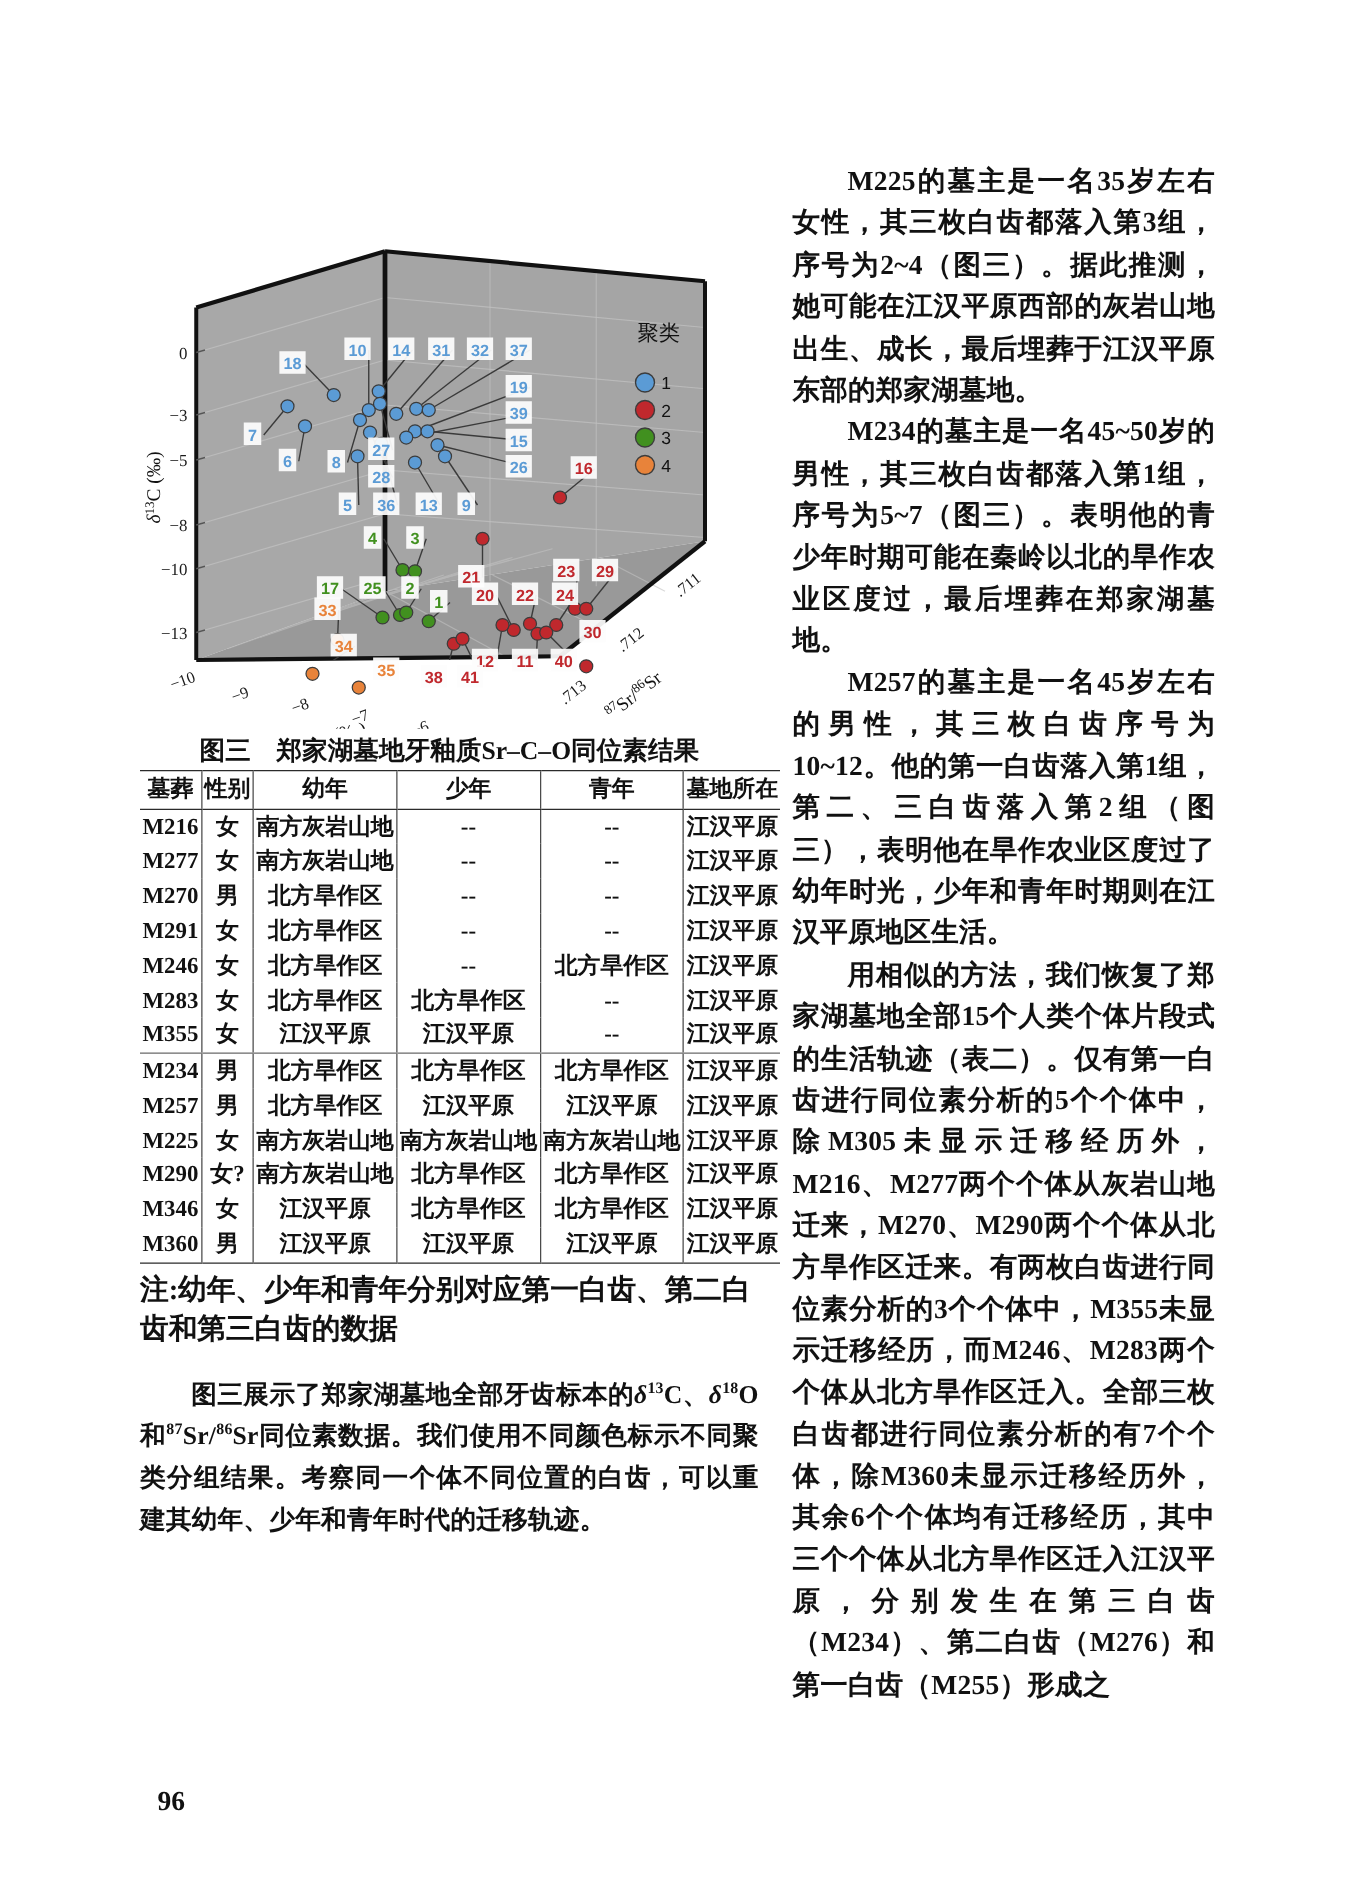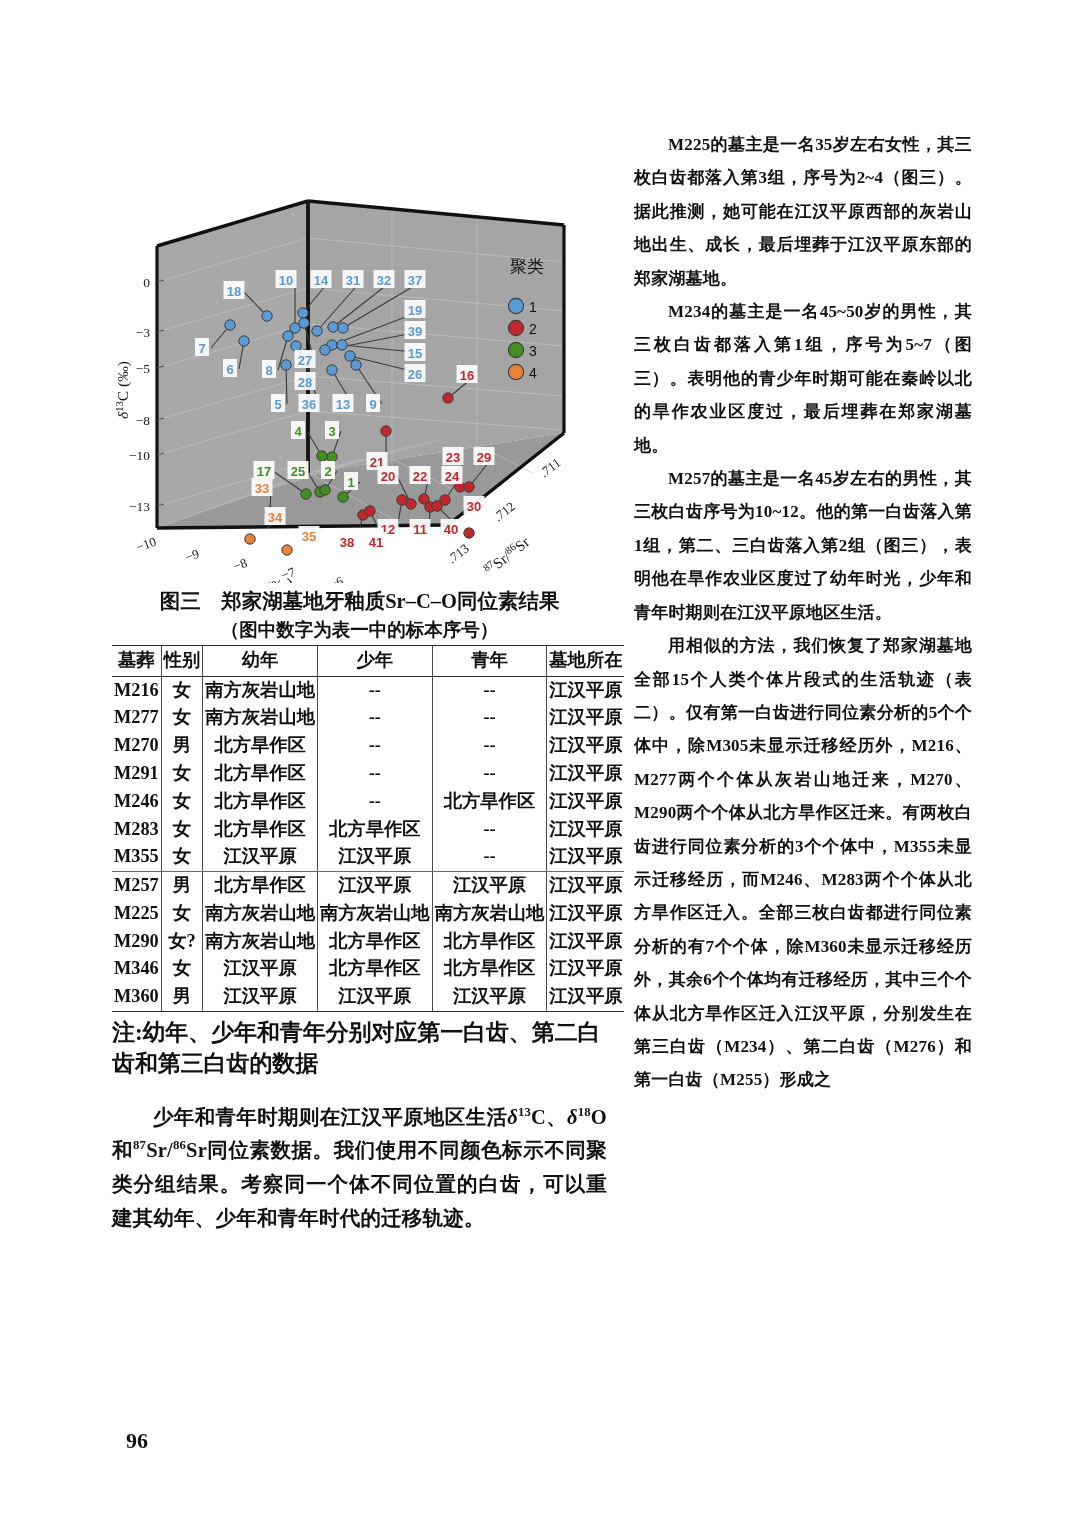--- a/index.html
+++ b/index.html
@@ -24,21 +24,21 @@
     font-size: 20.5px;
     line-height: 33.6px;
     text-align: justify;
     text-justify: inter-ideograph;
     text-indent: 2em;
     margin: 0;
     letter-spacing: 0.2px;
     font-weight: 600;
   }
   .para + .para { margin-top: 0px; }
-  .col-right .para { font-size: 17px; line-height: 33.4px; }
+  .col-right .para { font-size: 22px; line-height: 33.4px; }
 
   sup { font-size: 0.62em; vertical-align: super; line-height: 0; }
 
   
   .figure-wrap { position: relative; width: 495px; height: 455px; }
   #plot { display:block; }
 
   .fig-caption {
     text-align: center;
     font-size: 20.5px;
@@ -478,21 +478,20 @@
             <g>
               <rect x="186.5" y="398" width="21" height="18" fill="#fdfdfd" opacity="0.93"></rect>
               <text x="197" y="412.5" text-anchor="middle" font-family="Liberation Sans, sans-serif" font-size="13" fill="#e8833a" font-weight="600">35</text>
             </g>
           </g>
       </svg>
     </div>
 
     <div class="fig-caption">
       <span>图三　郑家湖墓地牙釉质Sr–C–O同位素结果</span>
-      <span class="sub">（图中数字为表一中的标本序号）</span>
     </div>
 
 
     <table class="mig">
       <colgroup>
         <col class="c-tomb">
           <col class="c-sex">
           <col class="c-chi">
         <col class="c-juv">
           <col class="c-you">
@@ -559,20 +558,28 @@
           </tr>
           <tr class="grp-end">
             <td>M355</td>
             <td>女</td>
             <td>江汉平原</td>
             <td>江汉平原</td>
             <td>--</td>
             <td>江汉平原</td>
           </tr>
           <tr>
+            <td>M234</td>
+            <td>男</td>
+            <td>北方旱作区</td>
+            <td>北方旱作区</td>
+            <td>北方旱作区</td>
+            <td>江汉平原</td>
+          </tr>
+          <tr>
             <td>M257</td>
             <td>男</td>
             <td>北方旱作区</td>
             <td>江汉平原</td>
             <td>江汉平原</td>
             <td>江汉平原</td>
           </tr>
           <tr>
             <td>M225</td>
             <td>女</td>
@@ -603,21 +610,21 @@
             <td>江汉平原</td>
             <td>江汉平原</td>
             <td>江汉平原</td>
             <td>江汉平原</td>
           </tr>
         </tbody>
     </table>
 
     <div class="table-note">注:幼年、少年和青年分别对应第一白齿、第二白齿和第三白齿的数据</div>
 
-    <p class="para after-table"><span>少年和青年时期则在江汉平原地区生活</span><span><i>δ</i><sup>13</sup><span>C、</span><i>δ</i><sup>18</sup><span>O和</span><sup>87</sup><span>Sr/</span><sup>86</sup><span>Sr</span></span><span>同位素数据。我们使用不同颜色标示不同聚类分组结果。考察同一个体不同位置的白齿，可以重建其幼年、少年和青年时代的迁移轨迹。</span></p>
+    <p class="para after-table"><span>图三展示了郑家湖墓地全部牙齿标本的</span><span><i>δ</i><sup>13</sup><span>C、</span><i>δ</i><sup>18</sup><span>O和</span><sup>87</sup><span>Sr/</span><sup>86</sup><span>Sr</span></span><span>同位素数据。我们使用不同颜色标示不同聚类分组结果。考察同一个体不同位置的白齿，可以重建其幼年、少年和青年时代的迁移轨迹。</span></p>
   </div>
 
   <div class="col-right" id="right-col">
       <p class="para">M225的墓主是一名35岁左右女性，其三枚白齿都落入第3组，序号为2~4（图三）。据此推测，她可能在江汉平原西部的灰岩山地出生、成长，最后埋葬于江汉平原东部的郑家湖墓地。</p>
       <p class="para">M234的墓主是一名45~50岁的男性，其三枚白齿都落入第1组，序号为5~7（图三）。表明他的青少年时期可能在秦岭以北的旱作农业区度过，最后埋葬在郑家湖墓地。</p>
       <p class="para">M257的墓主是一名45岁左右的男性，其三枚白齿序号为10~12。他的第一白齿落入第1组，第二、三白齿落入第2组（图三），表明他在旱作农业区度过了幼年时光，少年和青年时期则在江汉平原地区生活。</p>
       <p class="para">用相似的方法，我们恢复了郑家湖墓地全部15个人类个体片段式的生活轨迹（表二）。仅有第一白齿进行同位素分析的5个个体中，除M305未显示迁移经历外，M216、M277两个个体从灰岩山地迁来，M270、M290两个个体从北方旱作区迁来。有两枚白齿进行同位素分析的3个个体中，M355未显示迁移经历，而M246、M283两个个体从北方旱作区迁入。全部三枚白齿都进行同位素分析的有7个个体，除M360未显示迁移经历外，其余6个个体均有迁移经历，其中三个个体从北方旱作区迁入江汉平原，分别发生在第三白齿（M234）、第二白齿（M276）和第一白齿（M255）形成之</p>
     </div>
 
   <div class="page-num">96</div>

